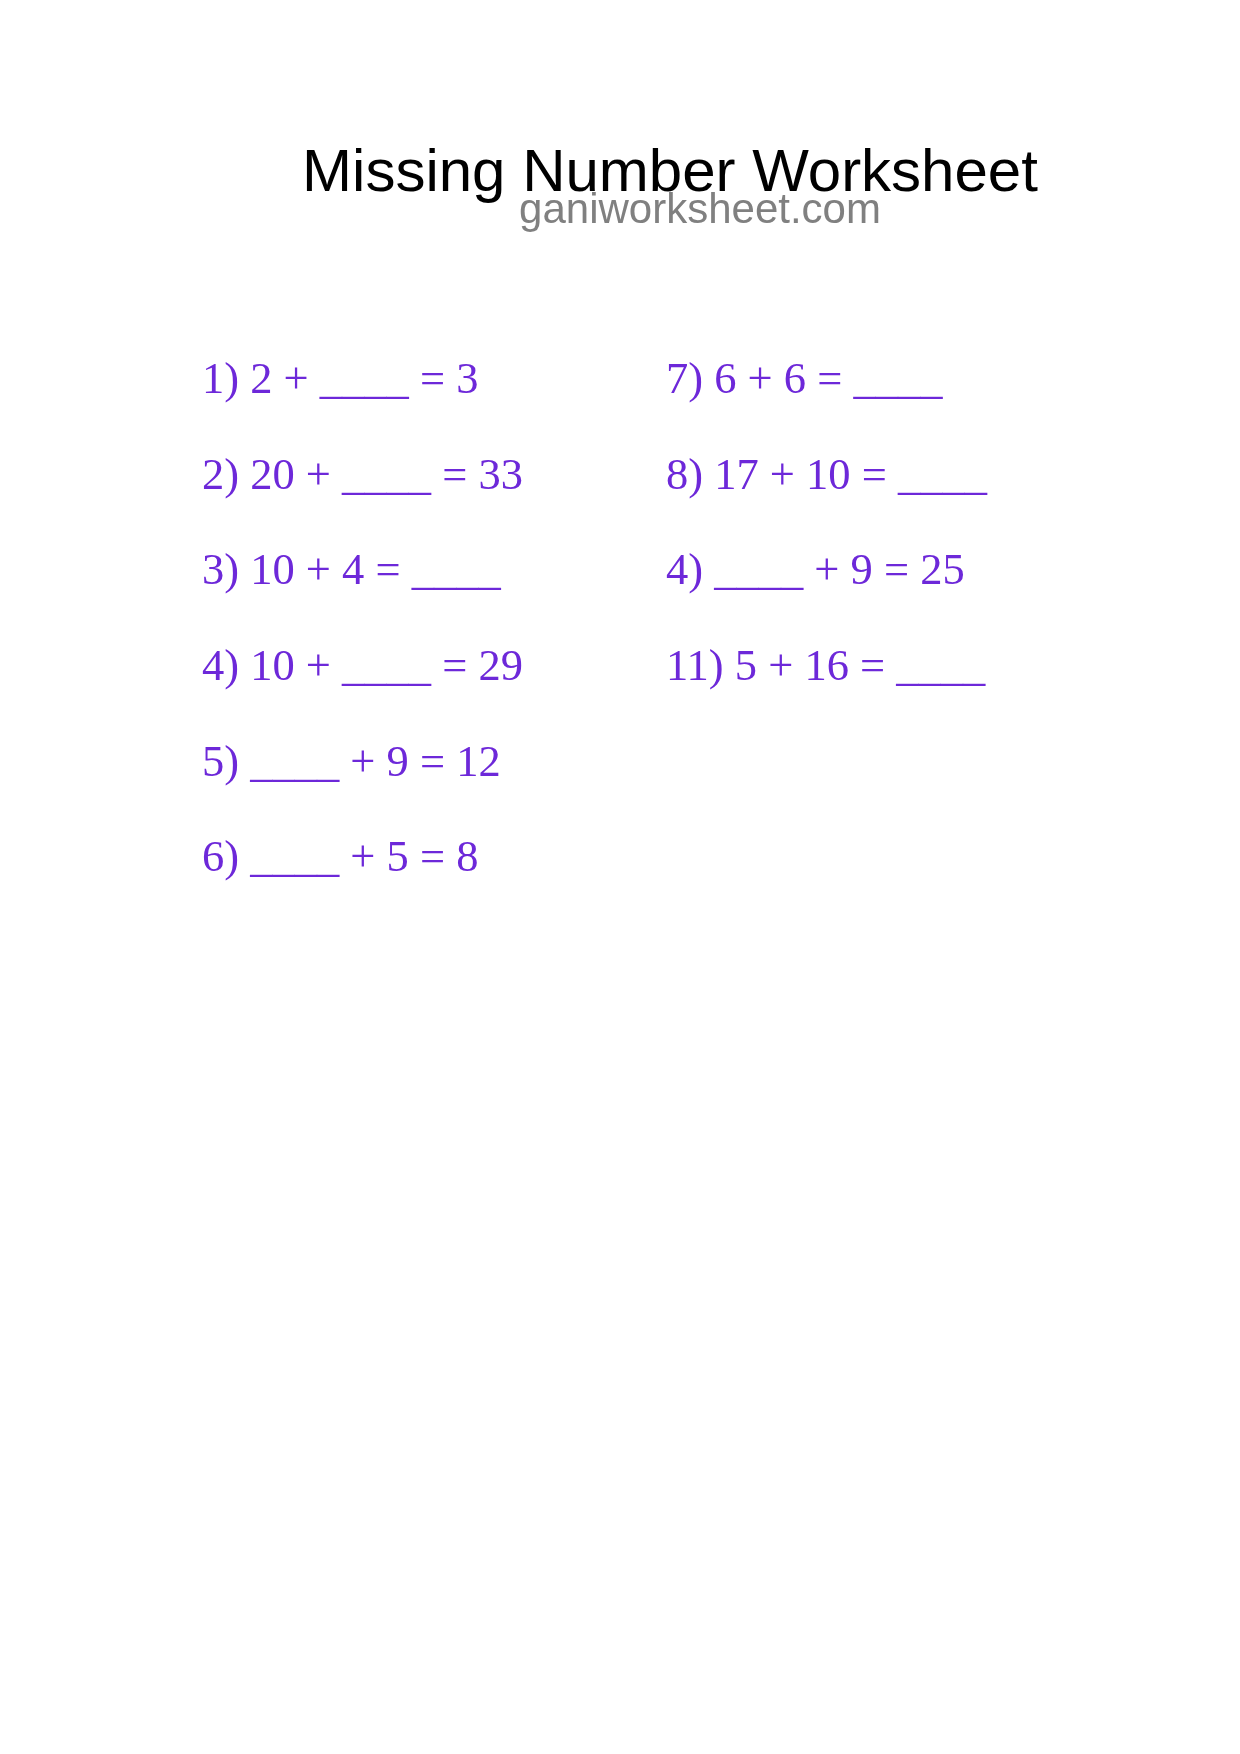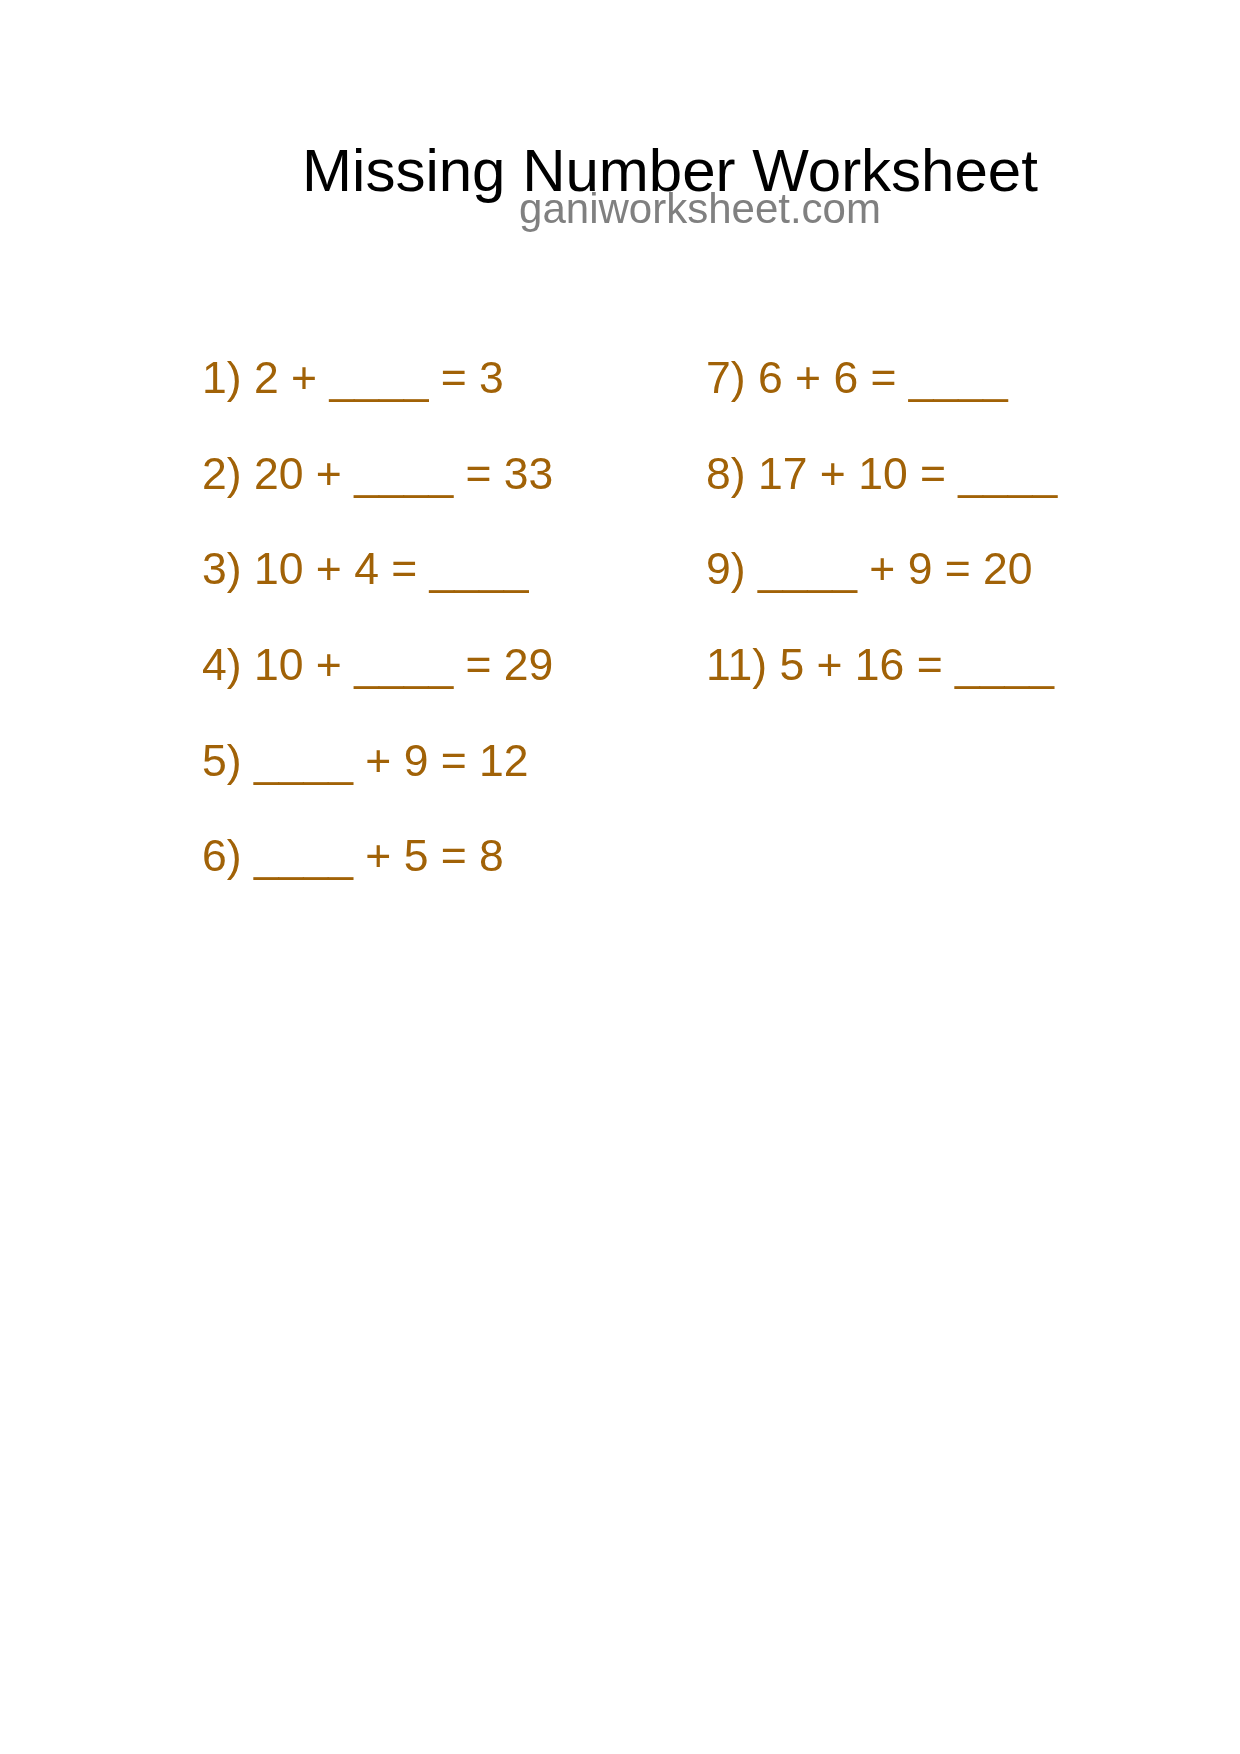--- a/index.html
+++ b/index.html
@@ -4,38 +4,38 @@
 <style>
   html, body { margin: 0; padding: 0; background: #ffffff; }
   body { width: 1240px; height: 1754px; position: relative; overflow: hidden;
          font-family: "Liberation Sans", "DejaVu Sans", sans-serif; color: #000; }
   .title { position: absolute; left: 0; width: 1340px; top: 96px; text-align: center;
            font-size: 60px; line-height: 70px; font-weight: normal; color: #000; }
   .subtitle { position: absolute; left: 0; width: 1400px; top: 184px; text-align: center;
               font-size: 42px; line-height: 50px; color: #808080; }
   .col { position: absolute; top: 350px; }
   .col.left { left: 202px; }
-  .col.right { left: 706px; }
-  .problem { height: 95.7px; font-size: 44.5px; line-height: 56px; white-space: pre; color: #a16207; }
+  .col.right { left: 666px; }
+  .problem { height: 95.7px; font-size: 44.5px; line-height: 56px; white-space: pre; color: #6d28d9; font-family: Liberation Serif, serif; }
 </style>
 </head>
 <body>
 
 <div>
   <h1 class="title">Missing Number Worksheet</h1>
   <div class="subtitle">ganiworksheet.com</div>
 
   <div class="col left">
     <div class="problem">1) 2 + ____ = 3</div>
     <div class="problem">2) 20 + ____ = 33</div>
     <div class="problem">3) 10 + 4 = ____</div>
     <div class="problem">4) 10 + ____ = 29</div>
     <div class="problem">5) ____ + 9 = 12</div>
     <div class="problem">6) ____ + 5 = 8</div>
   </div>
 
   <div class="col right">
     <div class="problem">7) 6 + 6 = ____</div>
     <div class="problem">8) 17 + 10 = ____</div>
-    <div class="problem">9) ____ + 9 = 20</div>
+    <div class="problem">4) ____ + 9 = 25</div>
     <div class="problem">11) 5 + 16 = ____</div>
   </div>
 </div>
 
 </body></html>

